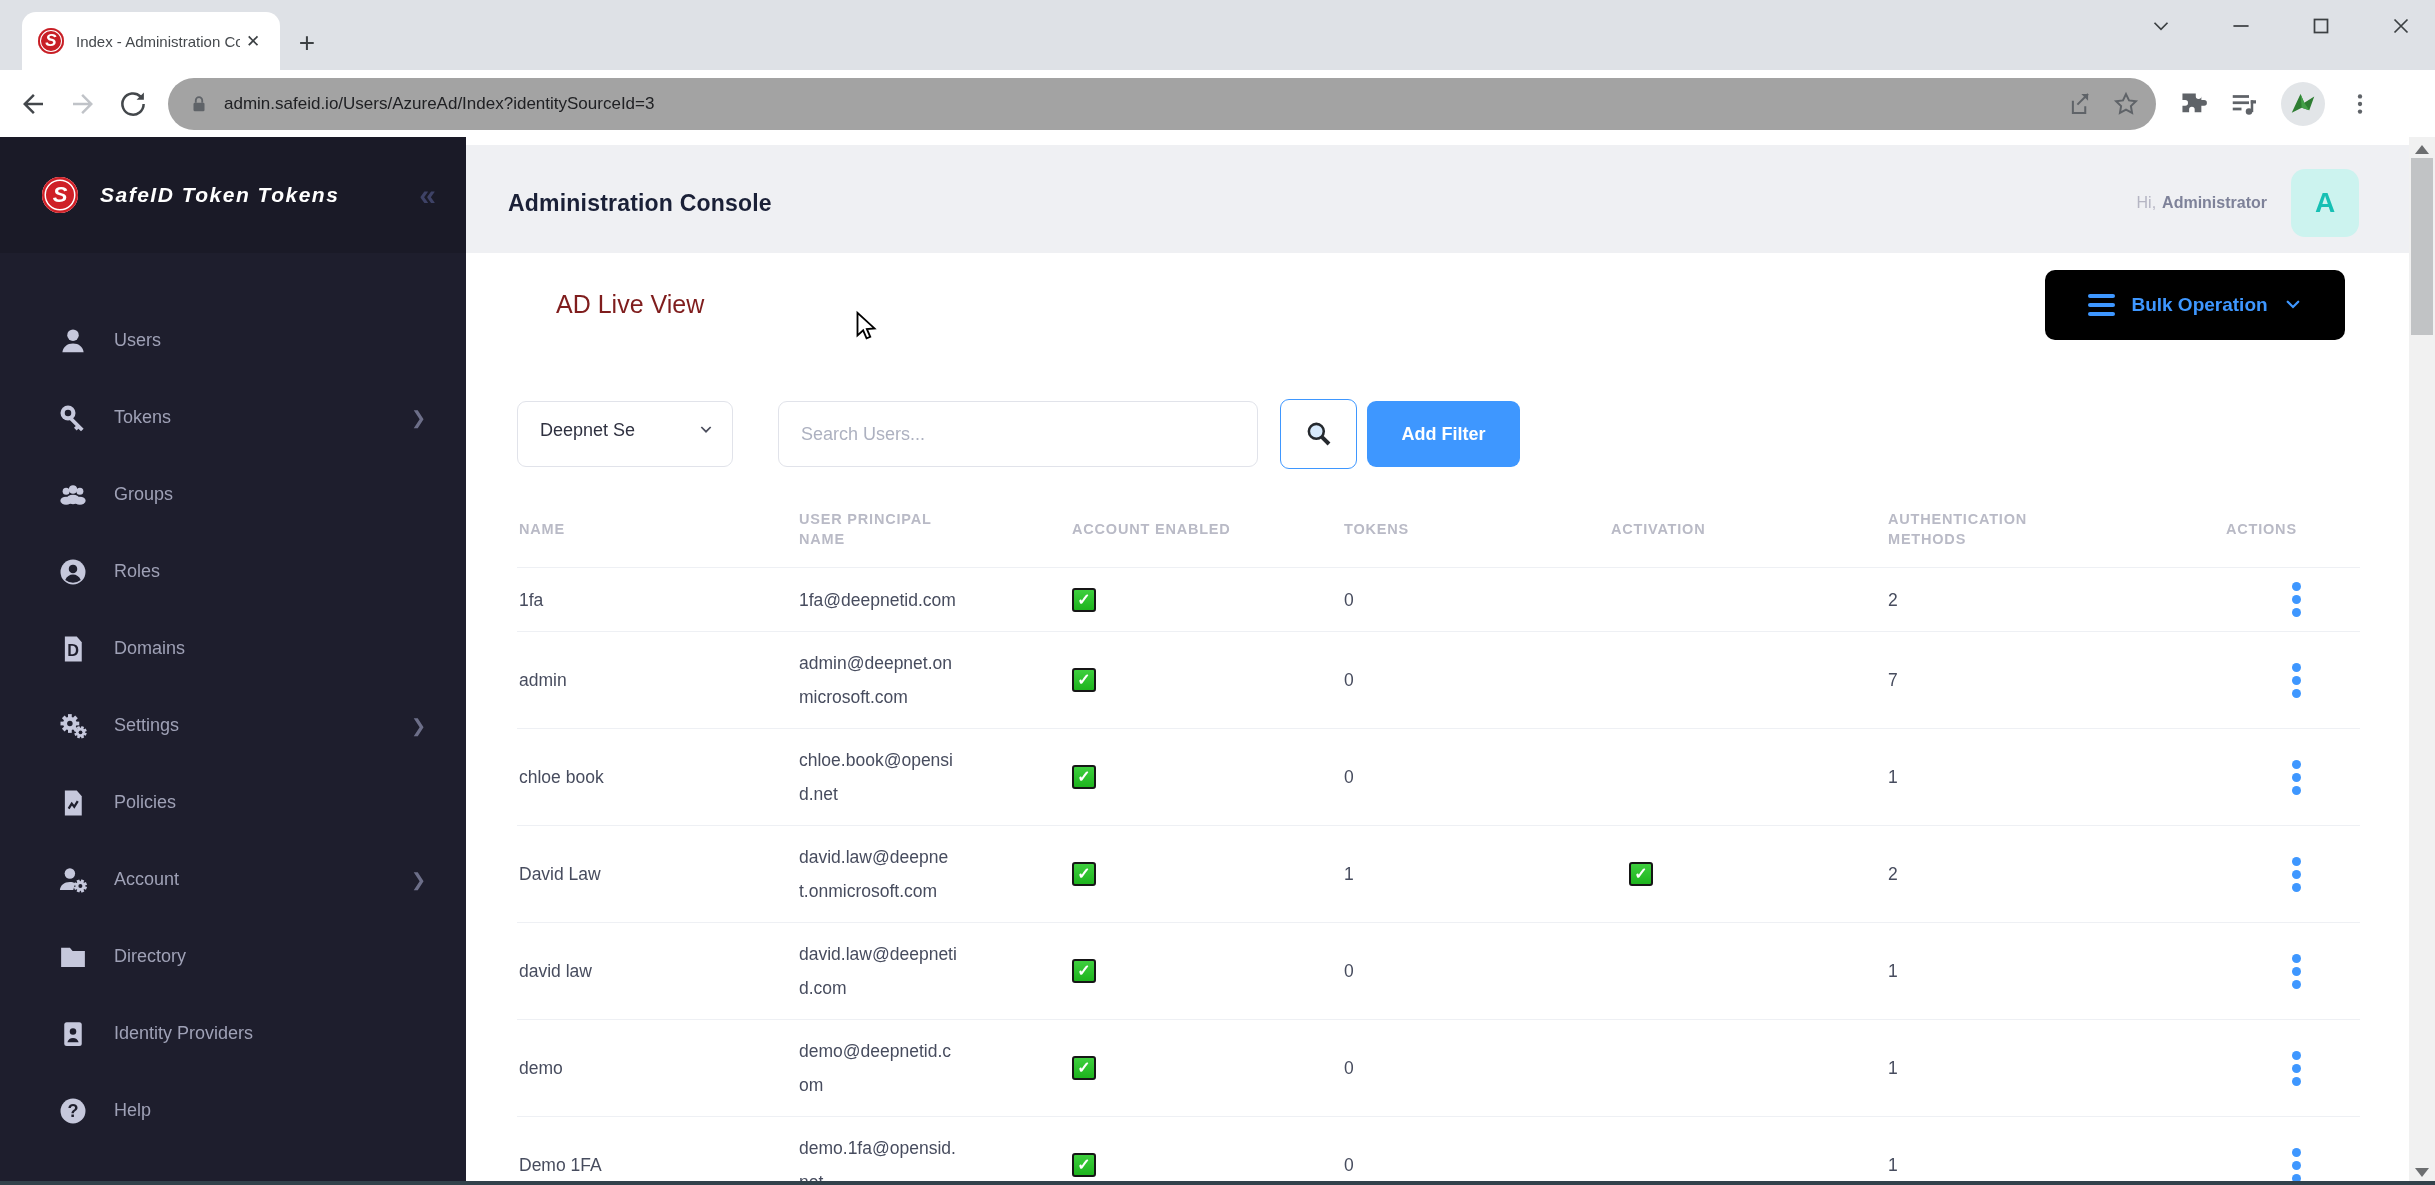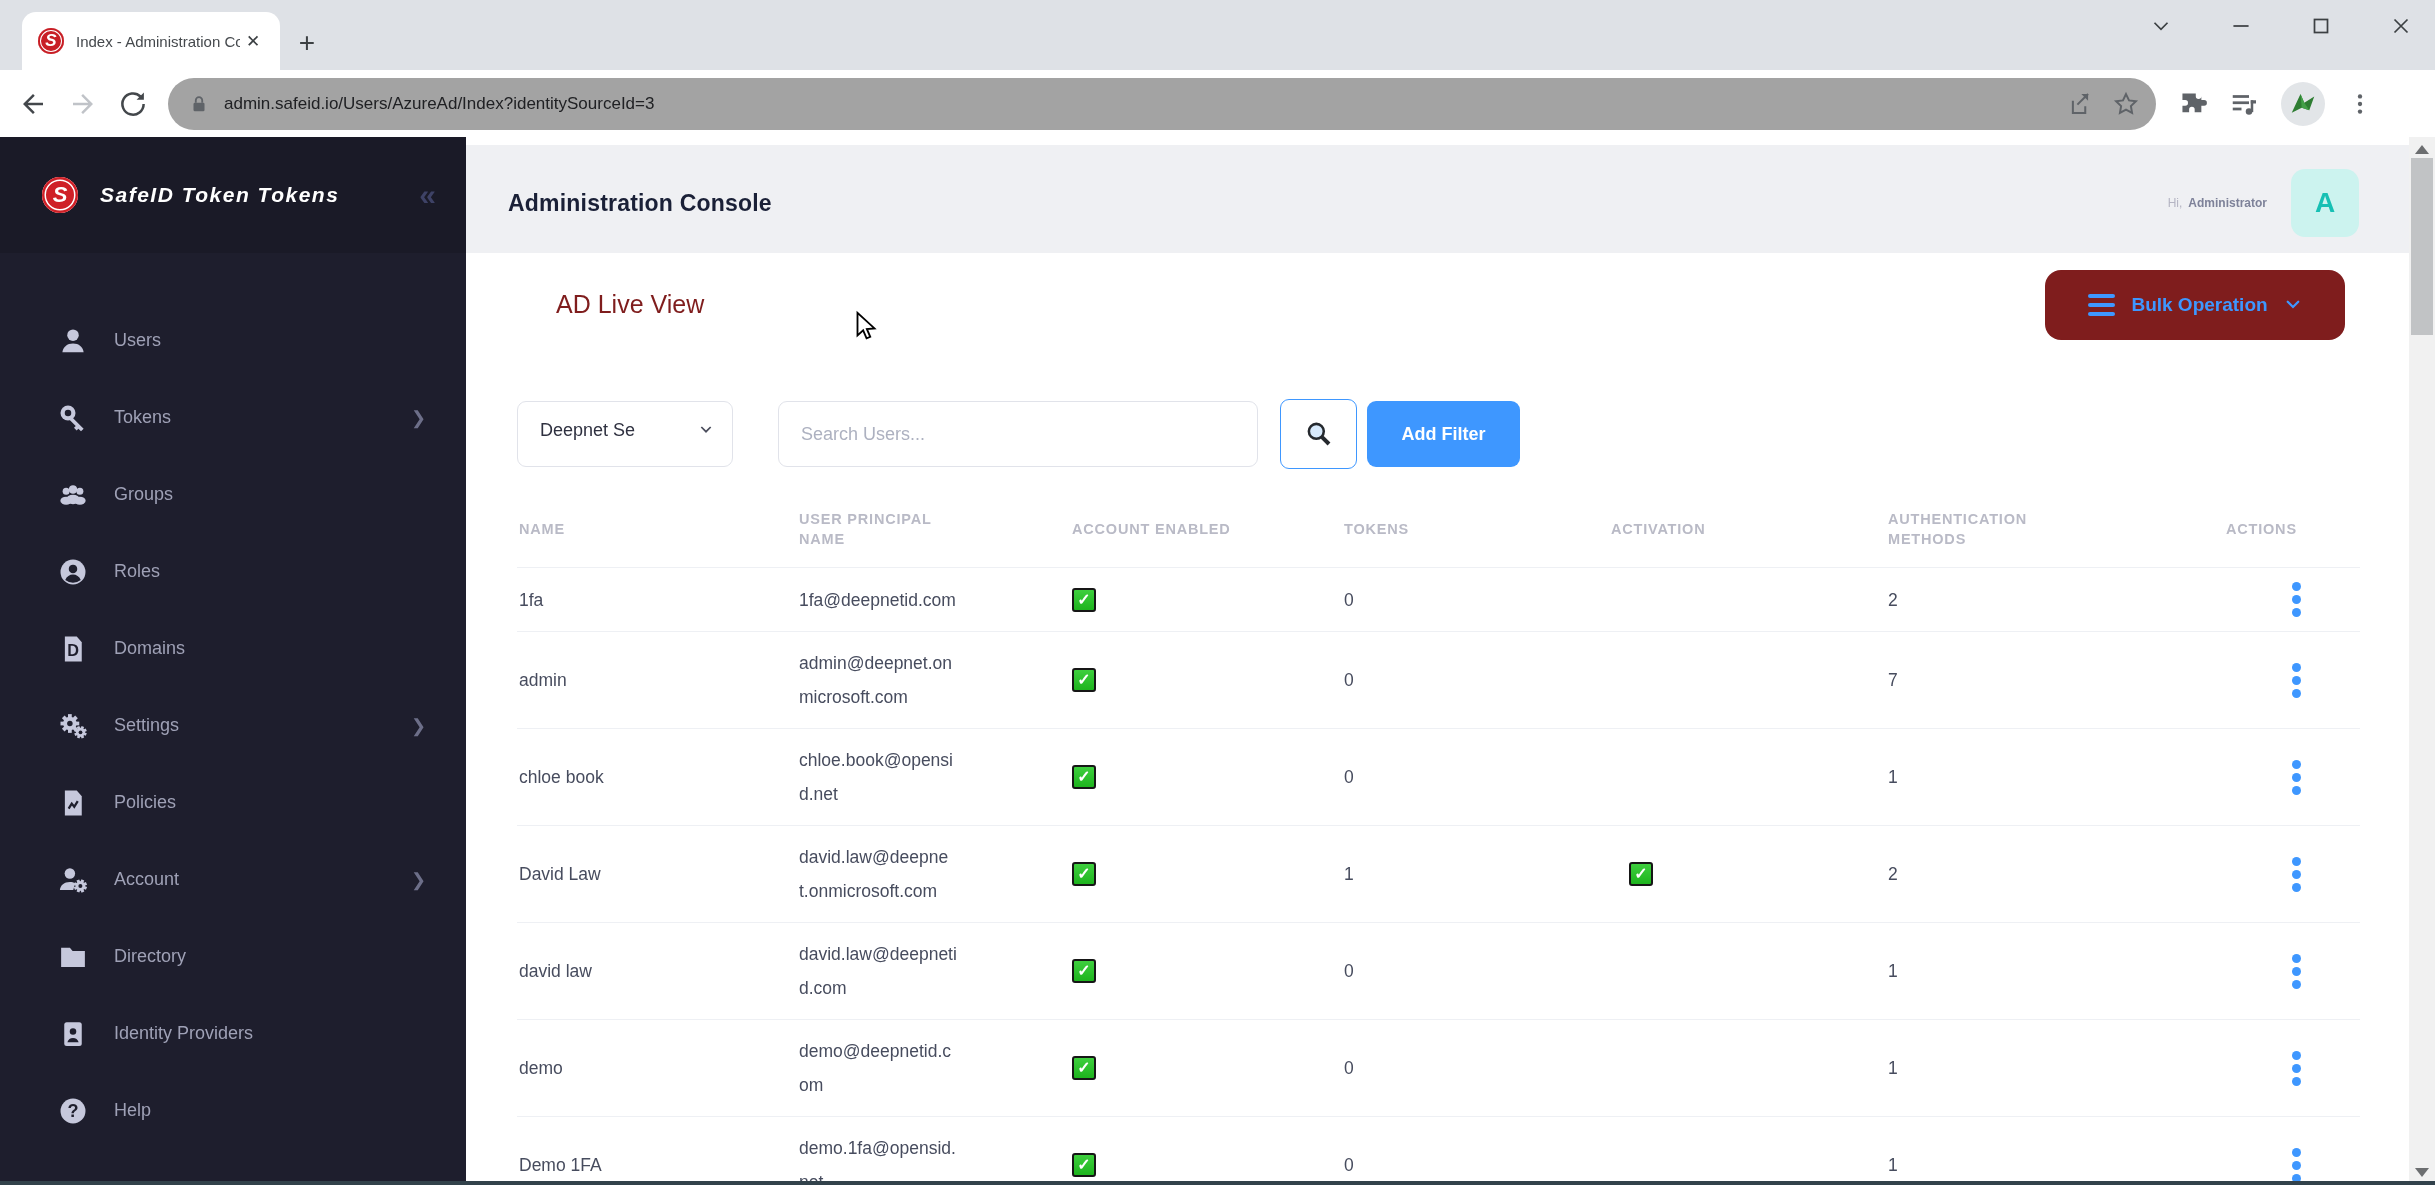--- a/index.html
+++ b/index.html
@@ -33,27 +33,27 @@
   .collapse { color:#3e4266; font-size:30px; font-weight:bold; letter-spacing:-6px; }
   .nav { padding-top:49px; }
   .nav-item { height:77px; display:flex; align-items:center; padding:0 40px 0 50px; cursor:pointer;margin-left:8px; }
   .nav-item svg { width:30px; height:30px; color:#c6c8dc; flex:none; }
   .nav-label { margin-left:26px; color:#9fa1b6; font-size:18px; flex:1; }
   .nav-caret { color:#6d6f89; font-size:18px; visibility:hidden; }
   .nav-item.has-sub .nav-caret { visibility:visible; }
 
   .main-header { position:absolute; left:466px; top:8px; width:1943px; height:116px; background:#eff0f3; display:flex; align-items:center; padding:0 50px 0 42px; }
   .main-title { font-size:23px; font-weight:bold; color:#1a2037; letter-spacing:.2px; flex:1; }
-  .greet { font-size:12px; color:#b5b5c3; }
+  .greet { font-size:16px; color:#b5b5c3; }
   .greet b { color:#7e8299; font-weight:bold; margin-left:6px; }
   .avatar-app { width:68px; height:68px; margin-left:24px; border-radius:14px; background:#ccf3ef; color:#17c0b4; font-size:28px; font-weight:bold; display:flex; align-items:center; justify-content:center; }
 
   .content { position:absolute; left:466px; top:116px; width:1943px; height:932px; background:#ffffff; }
   .page-title { position:absolute; left:51px; top:37px; font-size:25px; font-weight:normal; color:#7f1d1d;margin-left:39px; }
-  .bulk-btn { position:absolute; left:1579px; top:17px; width:300px; height:70px; background:#7f1d1d; border:none; border-radius:16px; color:#3e97ff; font-size:19px; font-weight:bold; font-family:inherit; display:flex; align-items:center; justify-content:center; gap:16px; cursor:pointer; }
+  .bulk-btn { position:absolute; left:1579px; top:17px; width:300px; height:70px; background:#000000; border:none; border-radius:10px; color:#3e97ff; font-size:19px; font-weight:bold; font-family:inherit; display:flex; align-items:center; justify-content:center; gap:16px; cursor:pointer; }
   .hamburger { display:flex; flex-direction:column; gap:5px; }
   .hamburger i { display:block; width:27px; height:4px; background:#3e97ff; border-radius:2px; }
   .bulk-caret { font-size:15px; }
 
   .filter-row { position:absolute; left:51px; top:146px; display:flex; align-items:center; }
   .select-box { width:216px; height:66px; border:1.5px solid #e1e3ea; border-radius:9px; background:#fff; display:flex; align-items:center; padding:0 18px 8px 22px; font-size:18px; color:#2f3140; cursor:pointer; }
   .select-box .val { flex:1; white-space:nowrap; overflow:hidden; }
   .select-caret { color:#4a4d5c; font-size:14px; }
   .search-input { margin-left:45px; width:480px; height:66px; border:1.5px solid #e1e3ea; border-radius:9px; font-size:18px; color:#2f3140; padding:0 22px; font-family:inherit; outline:none; }
   .search-input::placeholder { color:#adb1c0; }

